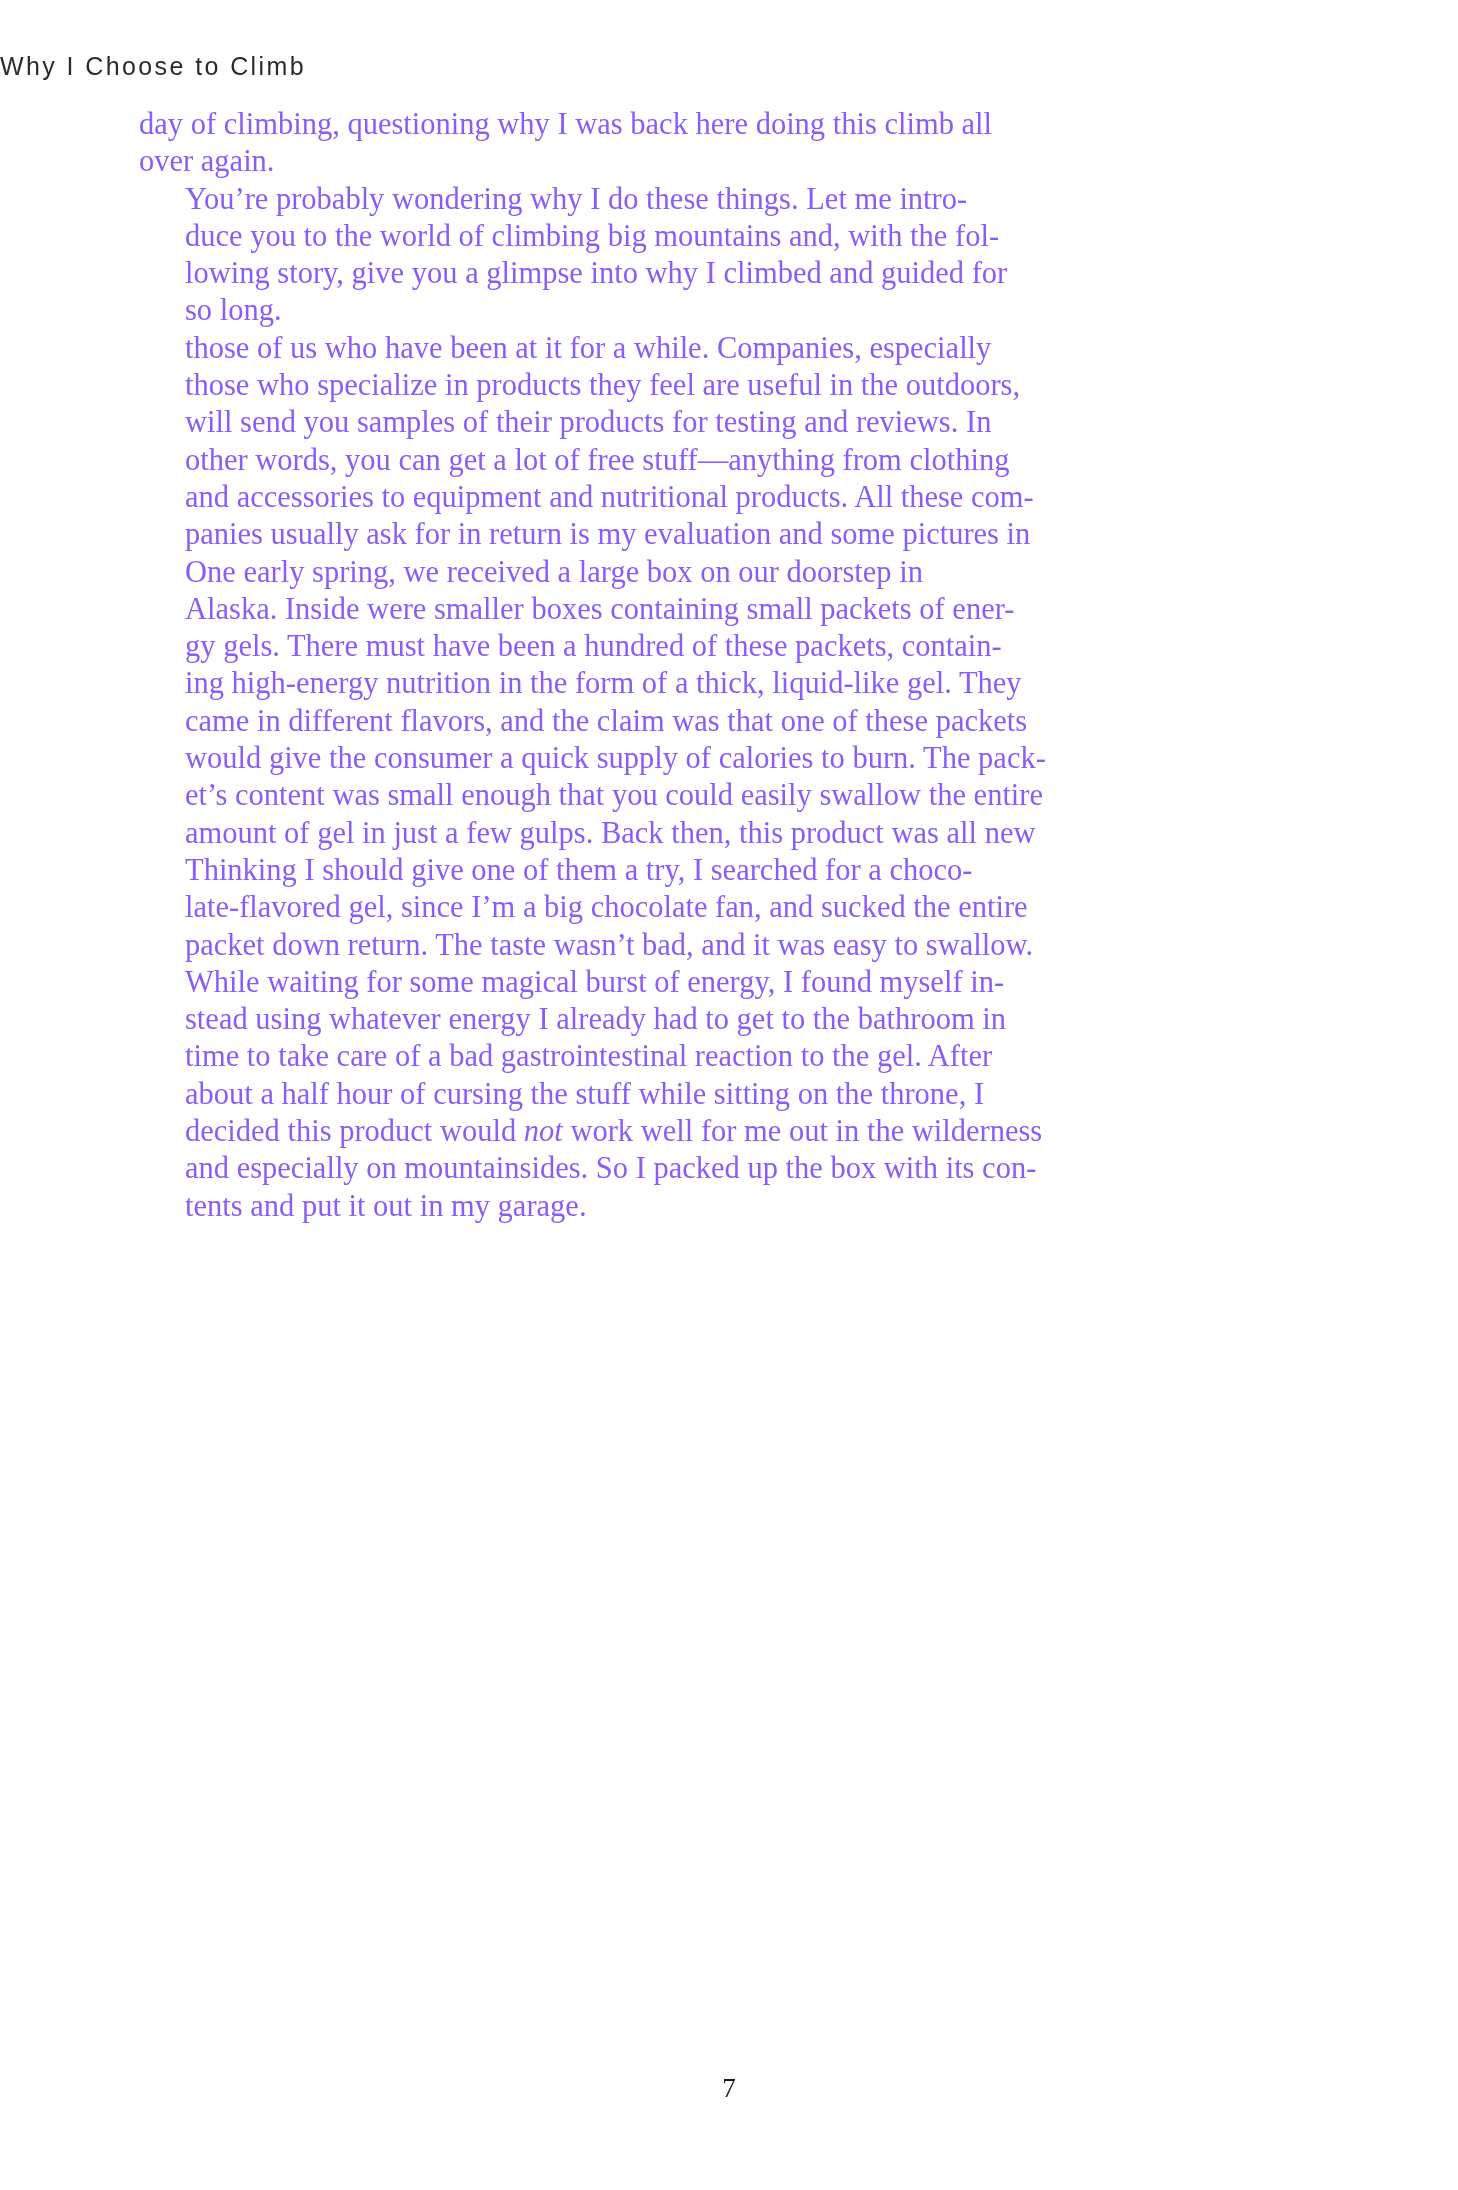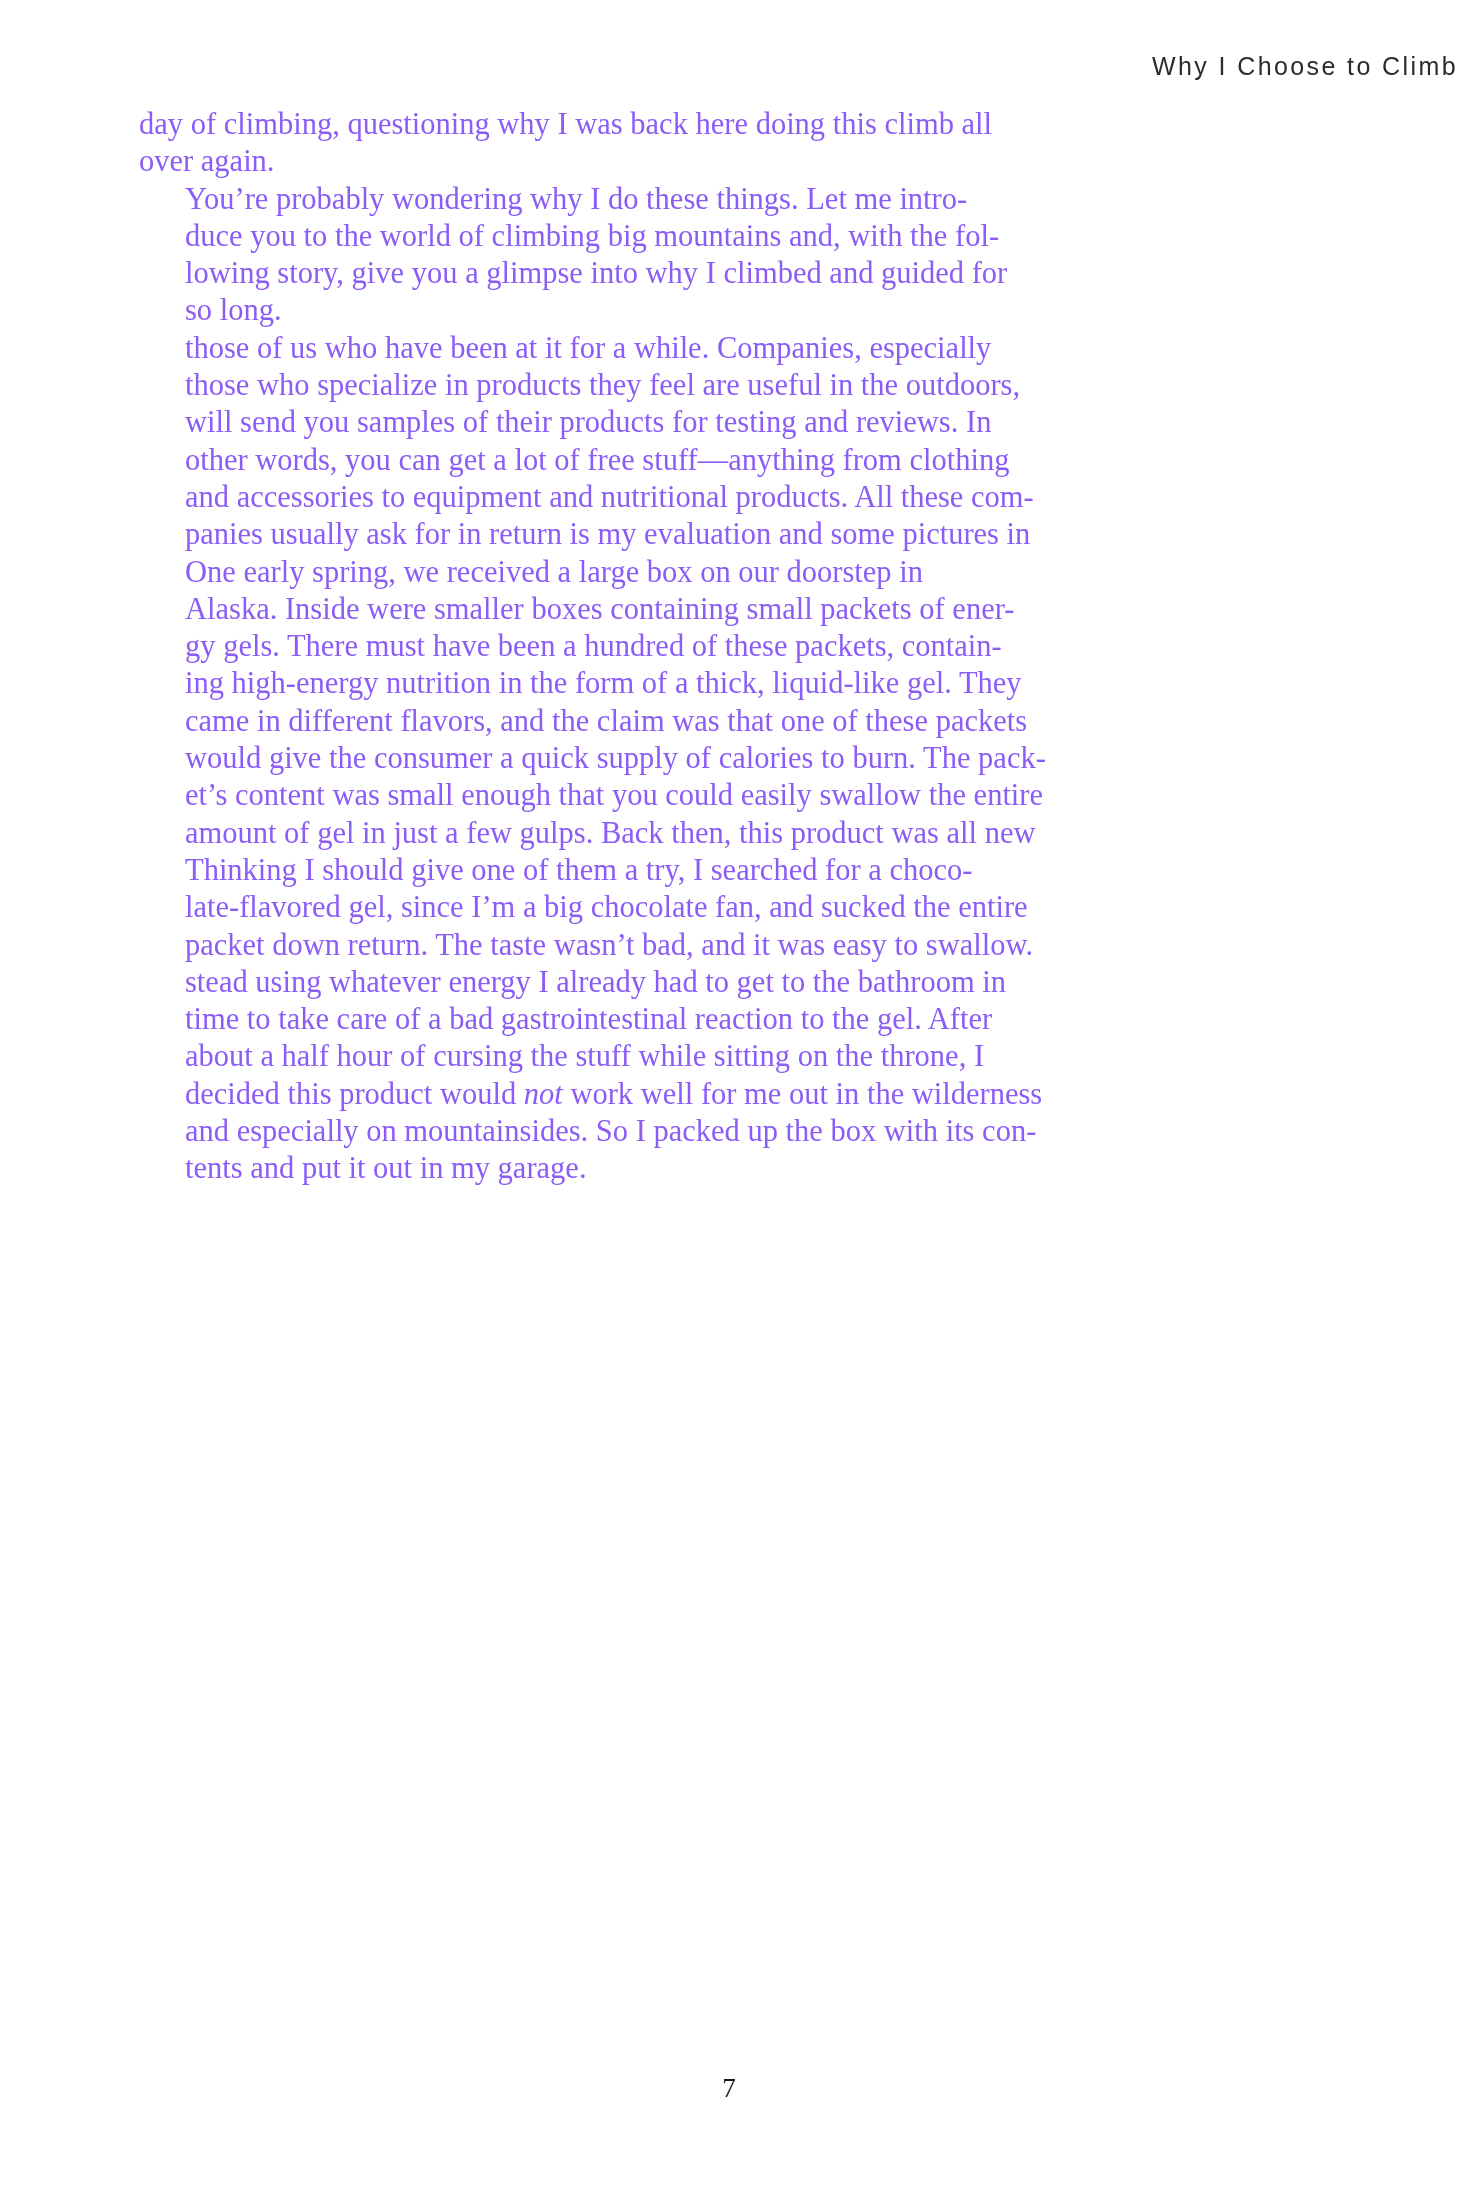--- a/index.html
+++ b/index.html
@@ -13,21 +13,21 @@
     height: 2190px;
     background: #ffffff;
     overflow: hidden;
     box-sizing: border-box;
   }
   .running-header {
     position: absolute;
     top: 52px;
     left: 0;
     width: 1458px;
-    text-align: right;
+    text-align: left;
     font-family: "Liberation Sans", sans-serif;
     font-size: 25px;
     letter-spacing: 2.4px;
     color: #2b2b2b;
     font-weight: 400;
     white-space: nowrap;
   }
   .text-block {
     position: absolute;
     top: 106px;
@@ -111,20 +111,21 @@
         <span class="line">ing high-energy nutrition in the form of a thick, liquid-like gel. They</span>
         <span class="line">came in different flavors, and the claim was that one of these packets</span>
         <span class="line">would give the consumer a quick supply of calories to burn. The pack-</span>
         <span class="line">et’s content was small enough that you could easily swallow the entire</span>
         <span class="line">amount of gel in just a few gulps. Back then, this product was all new</span>
       </p>
       <p class="para indent">
         <span class="line indent">Thinking I should give one of them a try, I searched for a choco-</span>
         <span class="line">late-flavored gel, since I’m a big chocolate fan, and sucked the entire</span>
         <span class="line">packet down return. The taste wasn’t bad, and it was easy to swallow.</span>
+        <span class="line">While waiting for some magical burst of energy, I found myself in-</span>
         <span class="line">stead using whatever energy I already had to get to the bathroom in</span>
         <span class="line">time to take care of a bad gastrointestinal reaction to the gel. After</span>
         <span class="line">about a half hour of cursing the stuff while sitting on the throne, I</span>
         <span class="line">decided this product would <i>not</i> work well for me out in the wilderness</span>
         <span class="line">and especially on mountainsides. So I packed up the box with its con-</span>
         <span class="line last">tents and put it out in my garage.</span>
       </p>
     </div>
 
   <div class="page-number">7</div>

